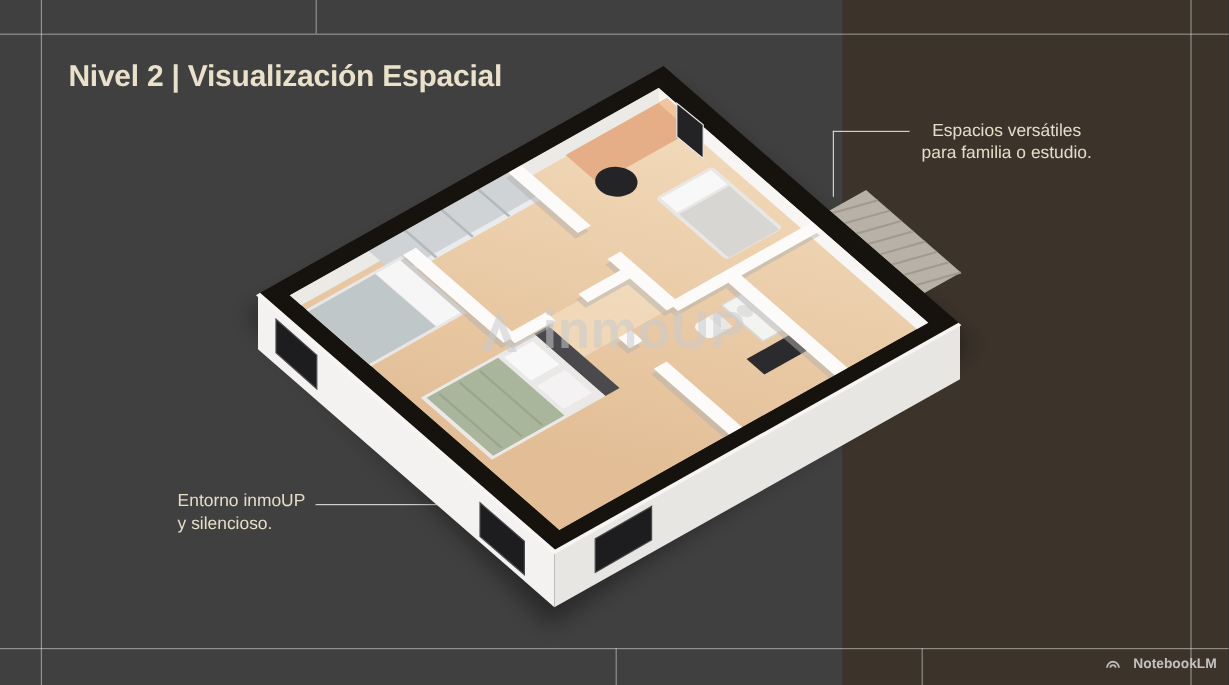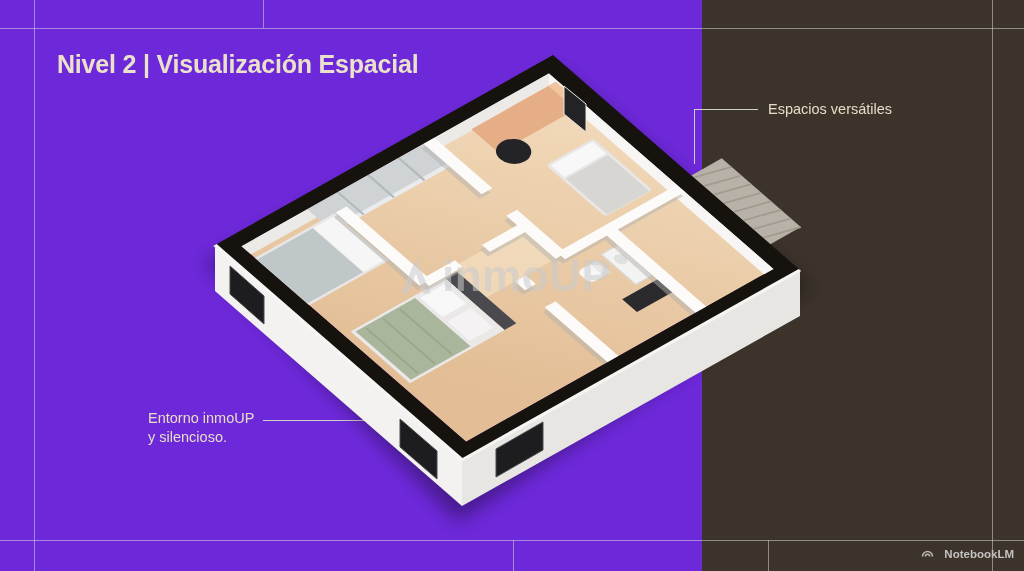--- a/index.html
+++ b/index.html
@@ -1,18 +1,18 @@
 <!DOCTYPE html>
 <html><head>
 <meta charset="utf-8">
 <style>
   html,body{margin:0;padding:0;background:#111;}
   .stage{
     position:relative;width:1024px;height:571px;overflow:hidden;
-    background:#6d28d9;
+    background:#404040;
     font-family:"Liberation Sans", sans-serif;
   }
   
   .accent-band{position:absolute;left:702px;top:0;width:322px;height:571px;background:#3c332b;}
   
   .fl{position:absolute;background:rgba(225,228,221,0.5);}
   .fl.h{height:1px;}
   .fl.v{width:1px;}
   #fl-top{left:0;top:28px;width:1024px;}
   #fl-bottom{left:0;top:540px;width:1024px;}
@@ -34,21 +34,21 @@
   }
   
   .note{position:absolute;color:#e6ddc8;font-size:14.5px;line-height:19px;}
   #note-right{left:768px;top:100px;text-align:center;}
   #note-left{left:148px;top:409px;}
   
   .plan-svg{position:absolute;left:0;top:0;}
   
   .watermark{
     position:absolute;left:396px;top:254px;
-    display:flex;align-items:center;gap:6px;
+    display:flex;align-items:center;gap:16px;
     color:rgba(200,202,206,0.55);
   }
   .watermark .wm-text{
     font-size:44px;font-weight:700;letter-spacing:0.5px;line-height:1;
   }
   
   .footer{
     position:absolute;left:0;top:547px;width:1014px;
     display:flex;justify-content:flex-end;align-items:center;gap:10px;
     color:#c3c2c0;font-size:11.5px;font-weight:600;
@@ -70,20 +70,21 @@
   <div class="fl v" id="tick-b2"></div>
 
   <div class="cl" id="cl-right-h"></div>
   <div class="cl" id="cl-right-v"></div>
   <div class="cl" id="cl-left-h"></div>
 
   <div class="title">Nivel 2 | Visualización Espacial</div>
 
   <div class="note" id="note-right">
     <div>Espacios versátiles</div>
+    <div>para familia o estudio.</div>
   </div>
   <div class="note" id="note-left">
     <div>Entorno inmoUP</div>
     <div>y silencioso.</div>
   </div>
 
   <svg class="plan-svg" width="1024" height="571" viewBox="0 0 1024 571">
     <defs>
       <linearGradient id="woodGrad" x1="0" y1="0" x2="0.6" y2="1">
         <stop offset="0" stop-color="#f3dcbd"></stop>

